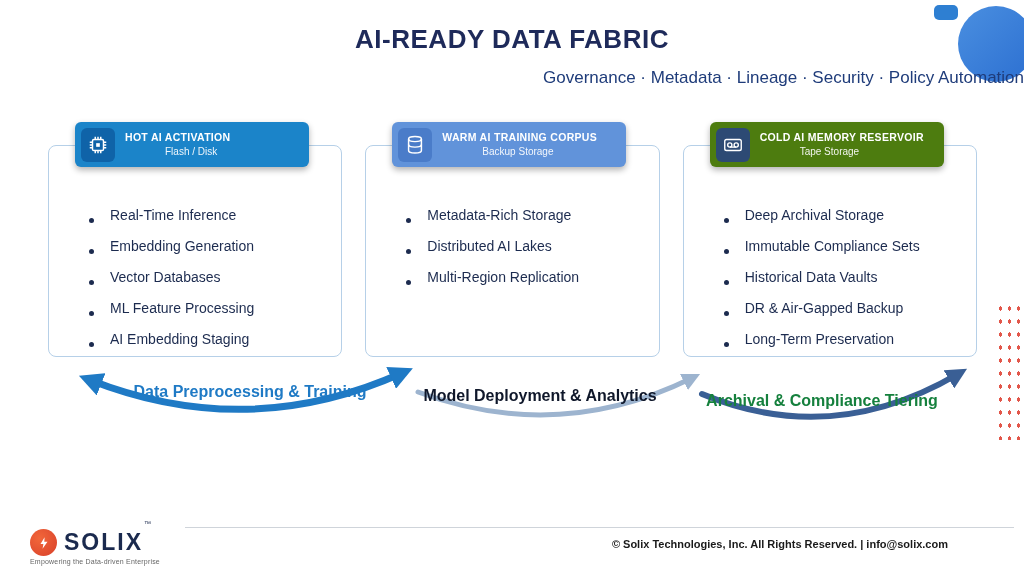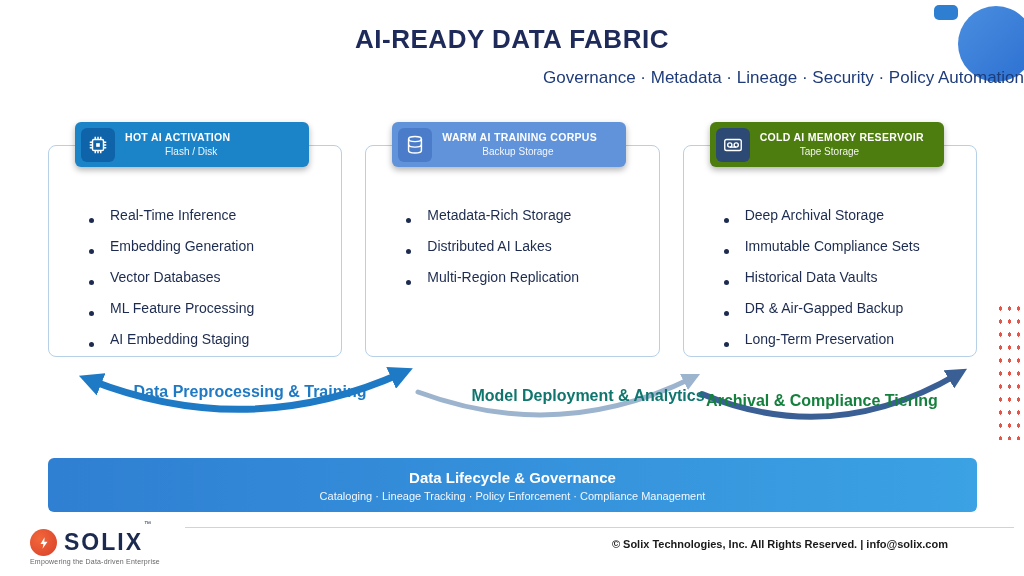--- a/index.html
+++ b/index.html
@@ -62,21 +62,21 @@
     border:1px solid #b6d0e8; border-radius:8px;
   }
   .card-box ul { list-style:none; margin:46px 0 0; padding:0 8px 0 40px; }
   .card-box li { display:flex; align-items:flex-end; gap:16px; height:31px; }
   .dot { width:5px; height:5px; border-radius:50%; background:#1c2b4f; flex:0 0 5px; }
   .feature { font-size:14px; color:#1c2b4f; }
   
   .flows-svg { position:absolute; left:40px; top:360px; }
   .flow-label { position:absolute; transform:translateX(-50%); font-size:16px; white-space:nowrap; }
   .flow-label.f1 { left:250px; top:383px; color:#1f7ac5; font-weight:600; }
-  .flow-label.f2 { left:540px; top:387px; color:#0f766e; font-weight:600;margin-left:48px; }
+  .flow-label.f2 { left:540px; top:387px; color:#0f172a; font-weight:600; }
   .flow-label.f3 { left:822px; top:392px; color:#15803d; font-weight:600; }
   
   .gov-bar {
     position:absolute; left:48px; right:47px; top:458px; height:54px;
     border-radius:6px; background:linear-gradient(90deg,#2f7fd2,#3ba2e4);
     display:flex; flex-direction:column; align-items:center; justify-content:center; gap:4px;
   }
   .gov-title { font-size:15px; font-weight:bold; color:#fff; }
   .gov-sub   { font-size:11px; color:#f2f8ff; }
   
@@ -234,24 +234,20 @@
       </marker>
     </defs>
     <path d="M 50 20 Q 208 82 362 13" stroke="#1f7ac5" stroke-width="7" fill="none" stroke-linecap="round" marker-start="url(#mB)" marker-end="url(#mB)"></path>
     <path d="M 378 32 Q 518 84 652 18" stroke="#9db4cf" stroke-width="5" fill="none" stroke-linecap="round" marker-end="url(#mG)"></path>
     <path d="M 662 34 Q 792 88 918 14" stroke="#3a5f95" stroke-width="6" fill="none" stroke-linecap="round" marker-end="url(#mD)"></path>
   </svg>
   <div class="flow-label f1">Data Preprocessing &amp; Training</div>
   <div class="flow-label f2">Model Deployment &amp; Analytics</div>
   <div class="flow-label f3">Archival &amp; Compliance Tiering</div>
 
-  <div class="gov-bar">
-    <div class="gov-title">Data Lifecycle &amp; Governance</div>
-    <div class="gov-sub">Cataloging · Lineage Tracking · Policy Enforcement · Compliance Management</div>
-  </div>
 
   <div class="footer-divider"></div>
   <div class="footer-logo">
     <div class="logo-row">
       <span class="bolt-circle">
         <svg width="14" height="14" viewBox="0 0 24 24">
           <polygon points="13,2 6,13.5 11,13.5 9.5,22 18,10 12.5,10" fill="#ffffff"></polygon>
         </svg>
       </span>
       <span>

